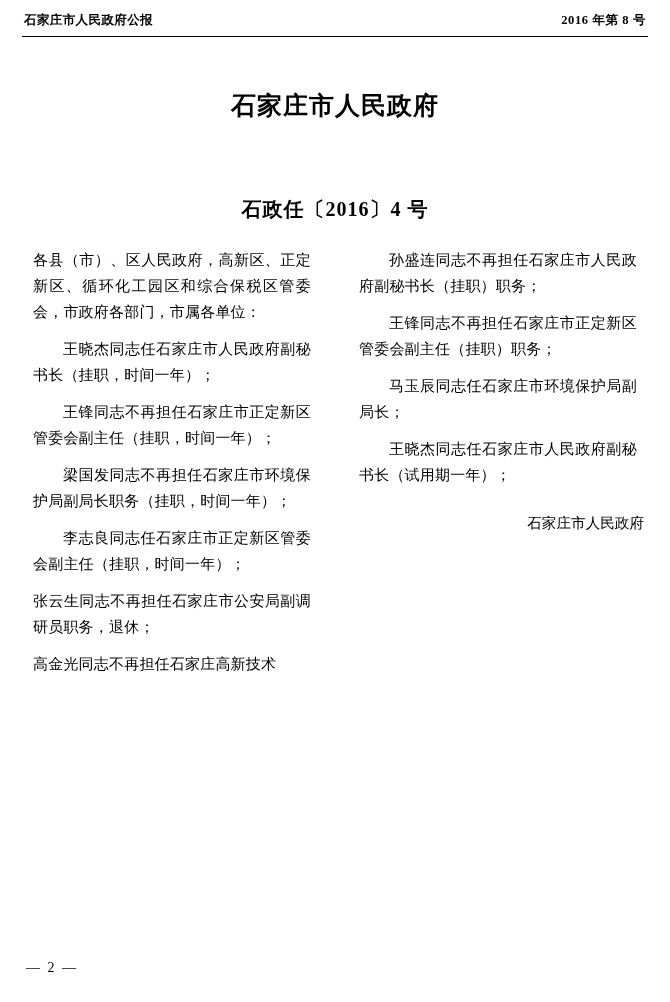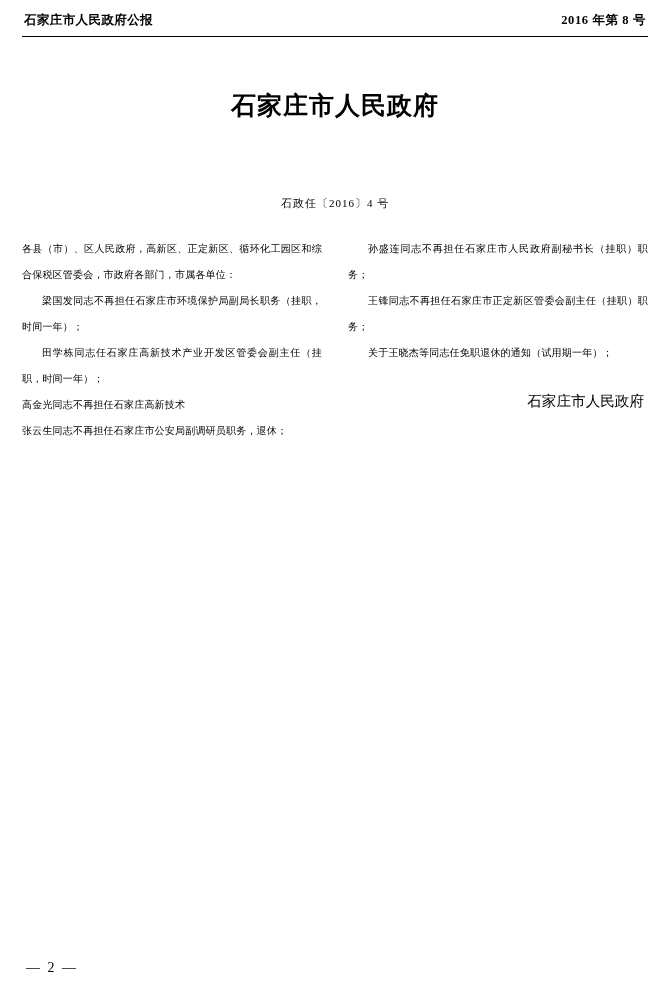--- a/index.html
+++ b/index.html
@@ -67,42 +67,43 @@
     font-size: 25px;
     line-height: 40px;
     letter-spacing: 1px;
   }
   .doc-number {
     position: absolute;
     left: 0;
     right: 0;
     top: 196px;
     text-align: center;
-    font-size: 11px;
+    font-size: 20px;
     letter-spacing: 1px;
+    font-weight: bold;
   }
   
   .body-cols {
     position: absolute;
     left: 22px;
     top: 236px;
     width: 626px;
     display: flex;
     gap: 26px;
   }
   .col {
     width: 300px;
   }
   .para {
-    font-size: 10px;
+    font-size: 15px;
     line-height: 26px;
     text-align: justify;
     text-justify: inter-ideograph;
     letter-spacing: 0.2px;
-    margin: 0;
+    margin: 11px;
   }
   .indent {
     text-indent: 2em;
     font-family: Liberation Serif, serif;
   }
   .noindent {
     text-indent: 0;
   }
   
   .signature {
@@ -141,29 +142,32 @@
 
   <div class="title-block">
     <div class="title-line">石家庄市人民政府</div>
   </div>
 
   <div class="doc-number">石政任〔2016〕4 号</div>
 
   <div class="body-cols">
     <div class="col">
       <p class="para noindent">各县（市）、区人民政府，高新区、正定新区、循环化工园区和综合保税区管委会，市政府各部门，市属各单位：</p>
+      <p class="para indent">王晓杰同志任石家庄市人民政府副秘书长（挂职，时间一年）；</p>
+      <p class="para indent">王锋同志不再担任石家庄市正定新区管委会副主任（挂职，时间一年）；</p>
       <p class="para indent">梁国发同志不再担任石家庄市环境保护局副局长职务（挂职，时间一年）；</p>
-      <p class="para indent">田学栋同志任石家庄高新技术产业开发区管委会副主任（挂职，时间一年）；</p>
+      <p class="para indent">李志良同志任石家庄市正定新区管委会副主任（挂职，时间一年）；</p>
+      <p class="para noindent">张云生同志不再担任石家庄市公安局副调研员职务，退休；</p>
       <p class="para noindent">高金光同志不再担任石家庄高新技术</p>
-      <p class="para noindent">张云生同志不再担任石家庄市公安局副调研员职务，退休；</p>
     </div>
     <div class="col">
       <p class="para indent">孙盛连同志不再担任石家庄市人民政府副秘书长（挂职）职务；</p>
       <p class="para indent">王锋同志不再担任石家庄市正定新区管委会副主任（挂职）职务；</p>
-      <p class="para indent">关于王晓杰等同志任免职退休的通知（试用期一年）；</p>
+      <p class="para indent">马玉辰同志任石家庄市环境保护局副局长；</p>
+      <p class="para indent">王晓杰同志任石家庄市人民政府副秘书长（试用期一年）；</p>
 
       <div class="signature">
         <span class="sig-line">石家庄市人民政府</span>
       </div>
     </div>
   </div>
 
   <div class="footer">— 2 —</div>
 
 </div>

